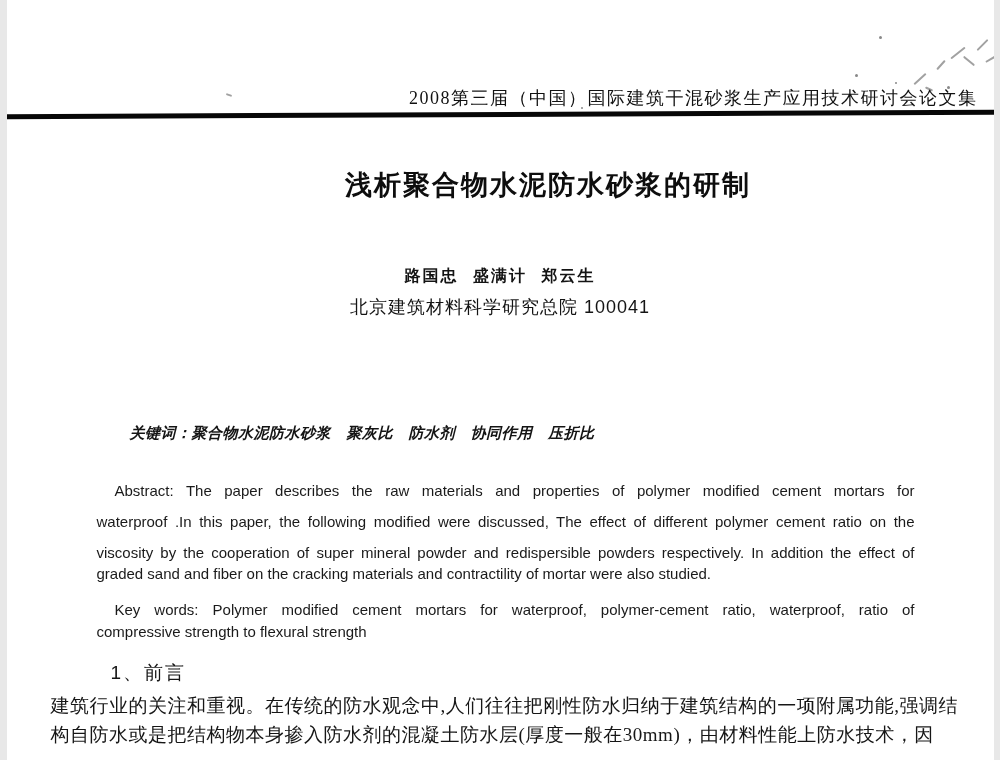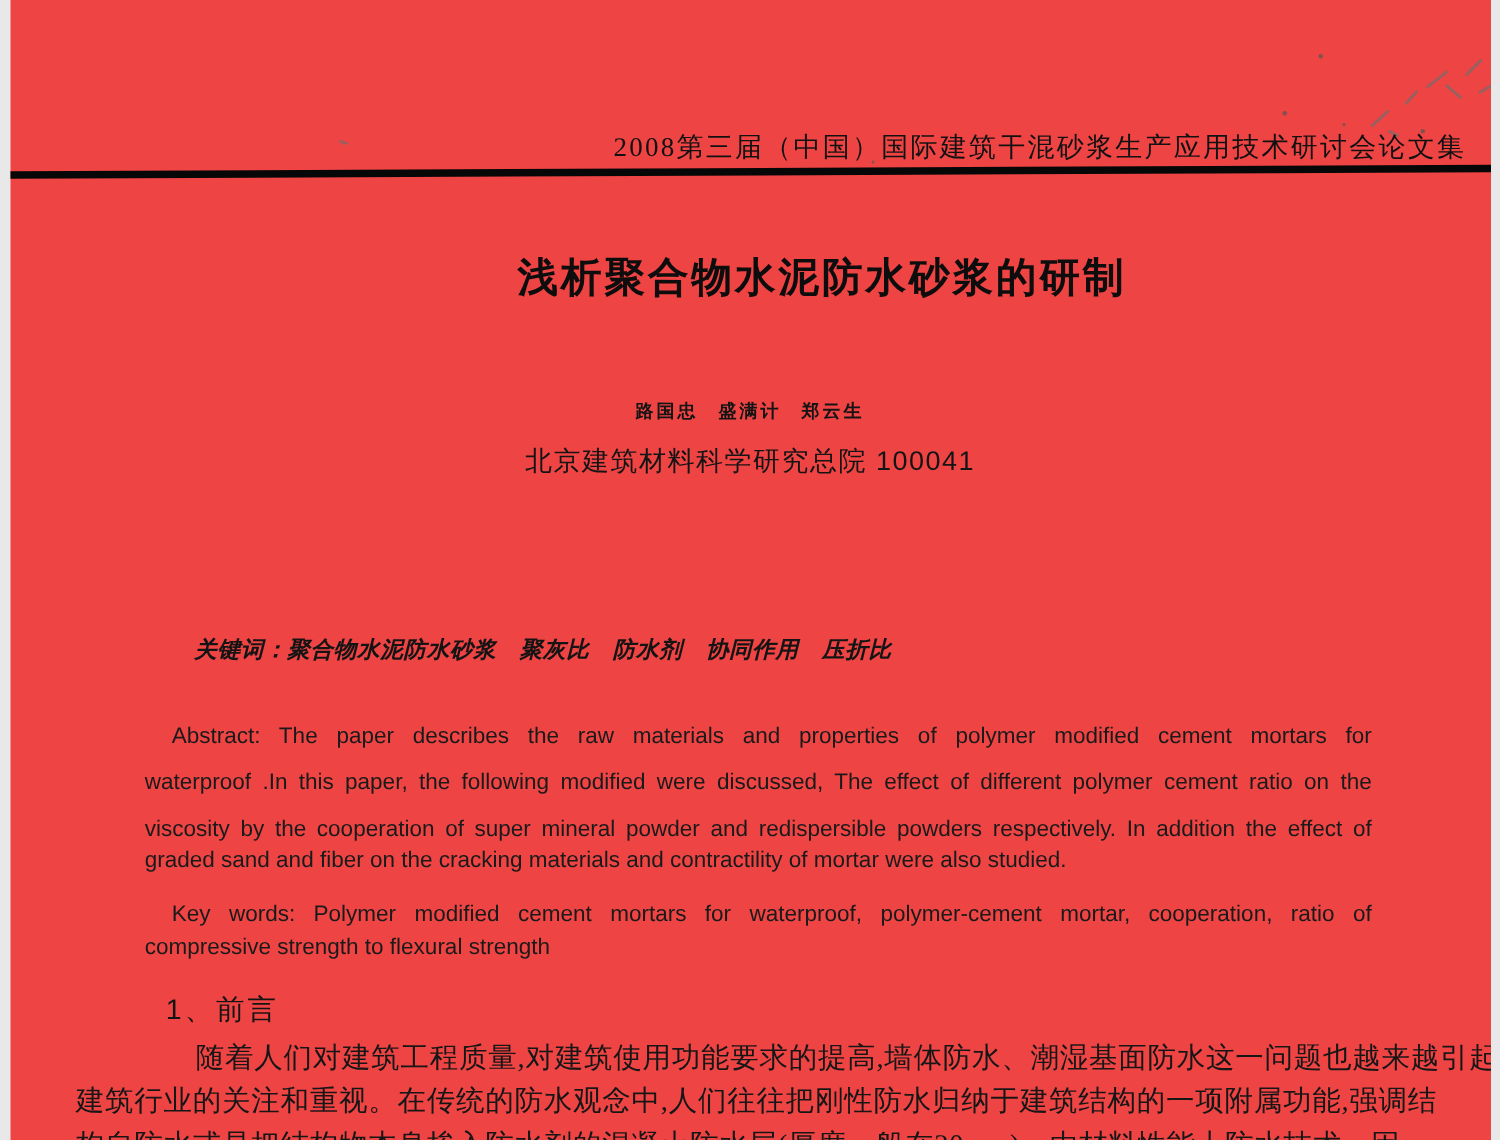--- a/index.html
+++ b/index.html
@@ -1,20 +1,20 @@
 <!DOCTYPE html>
 <html><head>
 <meta charset="utf-8">
 <style>
   html,body{margin:0;padding:0;background:#e8e8e8;}
   .page{
     position:relative;
     width:987px;height:760px;
     margin:0 auto;
-    background:#ef4444;
+    background:#ffffff;
     overflow:hidden;
     color:#141414;
   }
   .serif{font-family:"Liberation Serif","DejaVu Serif",serif;}
   .sans{font-family:"Liberation Sans","DejaVu Sans",sans-serif;}
 
   .header-text{
     position:absolute;top:86px;right:16px;
     font-size:18px;letter-spacing:1.5px;
     font-family:"Liberation Serif","DejaVu Serif",serif;
@@ -25,21 +25,21 @@
     background:#070707;
     transform:rotate(-0.25deg);
   }
   .paper-title{
     position:absolute;top:167px;left:0;width:100%;
     text-align:center;font-size:27px;font-weight:700;
     letter-spacing:2px;color:#0d0d0d;padding-left:48px;
   }
   .authors{
     position:absolute;top:266px;left:0;width:100%;
-    text-align:center;font-size:12px;font-weight:700;
+    text-align:center;font-size:16px;font-weight:700;
     letter-spacing:2px;word-spacing:8px;
   }
   .affiliation{
     position:absolute;top:295px;left:0;width:100%;
     text-align:center;font-size:18px;font-weight:400;
     letter-spacing:1px;
   }
   .abs-cn{
     position:absolute;top:342px;left:88px;width:824px;
     font-size:15px;line-height:26px;
@@ -113,25 +113,24 @@
   <div class="kw-cn serif">关键词：聚合物水泥防水砂浆　聚灰比　防水剂　协同作用　压折比</div>
 
   <div class="abs-en sans">
     <div class="line first just">Abstract: The paper describes the raw materials and properties of polymer modified cement mortars for</div>
     <div class="line just">waterproof .In this paper, the following modified were discussed, The effect of different polymer cement ratio on the</div>
     <div class="line just">viscosity by the cooperation of super mineral powder and redispersible powders respectively. In addition the effect of</div>
     <div class="line">graded sand and fiber on the cracking materials and contractility of mortar were also studied.</div>
   </div>
 
   <div class="kw-en sans">
-    <div class="line first just">Key words: Polymer modified cement mortars for waterproof, polymer-cement mortar, cooperation, ratio of</div>
+    <div class="line first just">Key words: Polymer modified cement mortars for waterproof, polymer-cement ratio, waterproof, ratio of</div>
     <div class="line">compressive strength to flexural strength</div>
   </div>
 
   <div class="sec-heading sans">1、前言</div>
 
   <div class="body-par serif">
-    <div class="line first">随着人们对建筑工程质量,对建筑使用功能要求的提高,墙体防水、潮湿基面防水这一问题也越来越引起</div>
     <div class="line">建筑行业的关注和重视。在传统的防水观念中,人们往往把刚性防水归纳于建筑结构的一项附属功能,强调结</div>
     <div class="line">构自防水或是把结构物本身掺入防水剂的混凝土防水层(厚度一般在30mm)，由材料性能上防水技术，因</div>
   </div>
 
 </div>
 
 </body></html>

